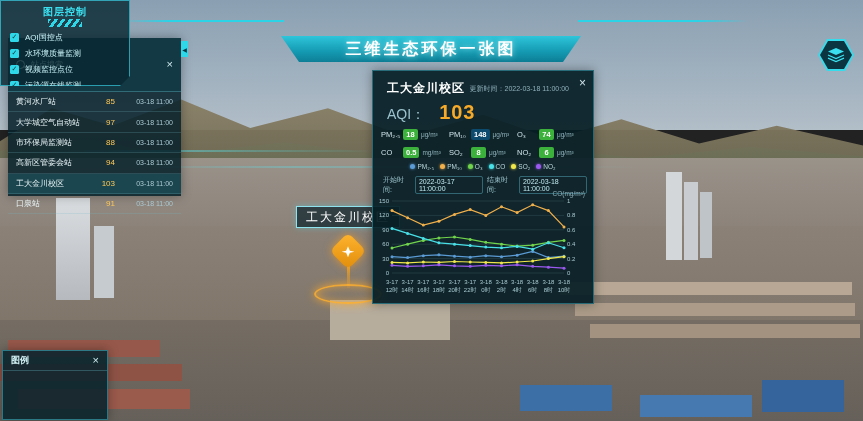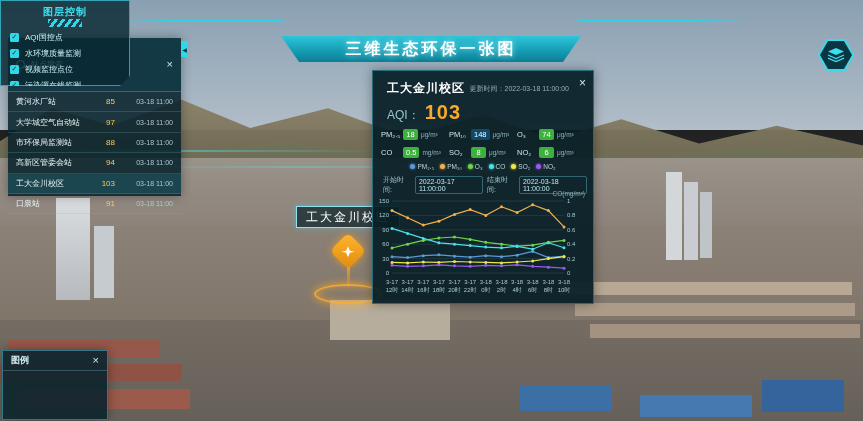--- a/index.html
+++ b/index.html
@@ -52,26 +52,26 @@
   .sp-row .v{width:22px;font-size:8px;color:#ffc957;text-align:right;margin-right:8px;}
   .sp-row .tm{width:50px;font-size:7px;color:#a9c8d2;text-align:right;}
   .sp-row.sel{background:rgba(47,216,232,.14);}
   
   #detailPanel{left:372px;top:70px;width:220px;height:232px;
          border:1px solid rgba(70,190,210,.45);background:rgba(6,30,38,.93);}
   .dp-title{position:absolute;left:14px;top:9px;font-size:12px;font-weight:bold;color:#fff;letter-spacing:1px;}
   .dp-update{position:absolute;right:24px;top:13px;font-size:7px;color:#8fb0ba;}
   .dp-close{position:absolute;right:7px;top:5px;font-size:12px;color:#cfe4ea;cursor:pointer;}
   .dp-aqi{position:absolute;left:14px;top:30px;display:flex;align-items:baseline;}
-  .dp-aqi .l{font-size:12px;color:#9cc3cd;margin-right:5px;}
+  .dp-aqi .l{font-size:14px;color:#9cc3cd;margin-right:14px;}
   .dp-aqi .v{font-size:20px;font-weight:bold;color:#f7a928;letter-spacing:1px;}
   .dp-grid{position:absolute;left:8px;top:54px;width:204px;display:flex;flex-wrap:wrap;}
   .pol{width:68px;height:18px;display:flex;align-items:center;}
   .pol .pn{font-size:7.5px;color:#cfe4ea;width:22px;}
-  .pol .pb{font-size:7.5px;font-weight:normal;color:#fff;padding:1px 3px;border-radius:2px;margin-right:3px;min-width:9px;text-align:center;}
+  .pol .pb{font-size:7.5px;font-weight:bold;color:#fff;padding:1px 3px;border-radius:2px;margin-right:3px;min-width:9px;text-align:center;}
   .pol .pu{font-size:6.5px;color:#8fb0ba;}
   .dp-legend{position:absolute;left:0;top:92px;width:220px;display:flex;justify-content:center;gap:6px;}
   .dp-legend .li{display:flex;align-items:center;font-size:6.5px;color:#bcd6dc;}
   .dp-legend .dot{width:5px;height:5px;border-radius:50%;margin-right:2px;box-shadow:0 0 3px currentColor;}
   .dp-times{position:absolute;left:10px;top:104px;width:204px;display:flex;align-items:center;gap:4px;}
   .dp-times .lb{font-size:7px;color:#9cc3cd;}
   .dp-times .vb{font-size:7px;color:#bfe8ef;border:1px solid rgba(100,200,220,.4);padding:1px 3px;border-radius:2px;}
   .dp-unit{position:absolute;right:8px;top:119px;font-size:6.5px;color:#8fb0ba;}
   #aqi-chart{position:absolute;left:3px;top:126px;}
   #aqi-chart text{font-size:6px;fill:#a8c8d0;font-family:"Liberation Sans",sans-serif;}

